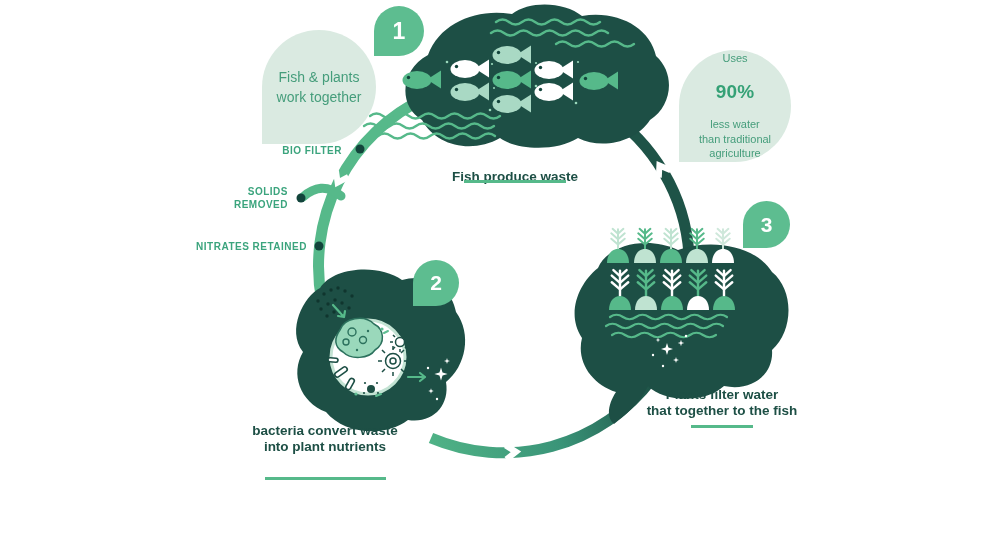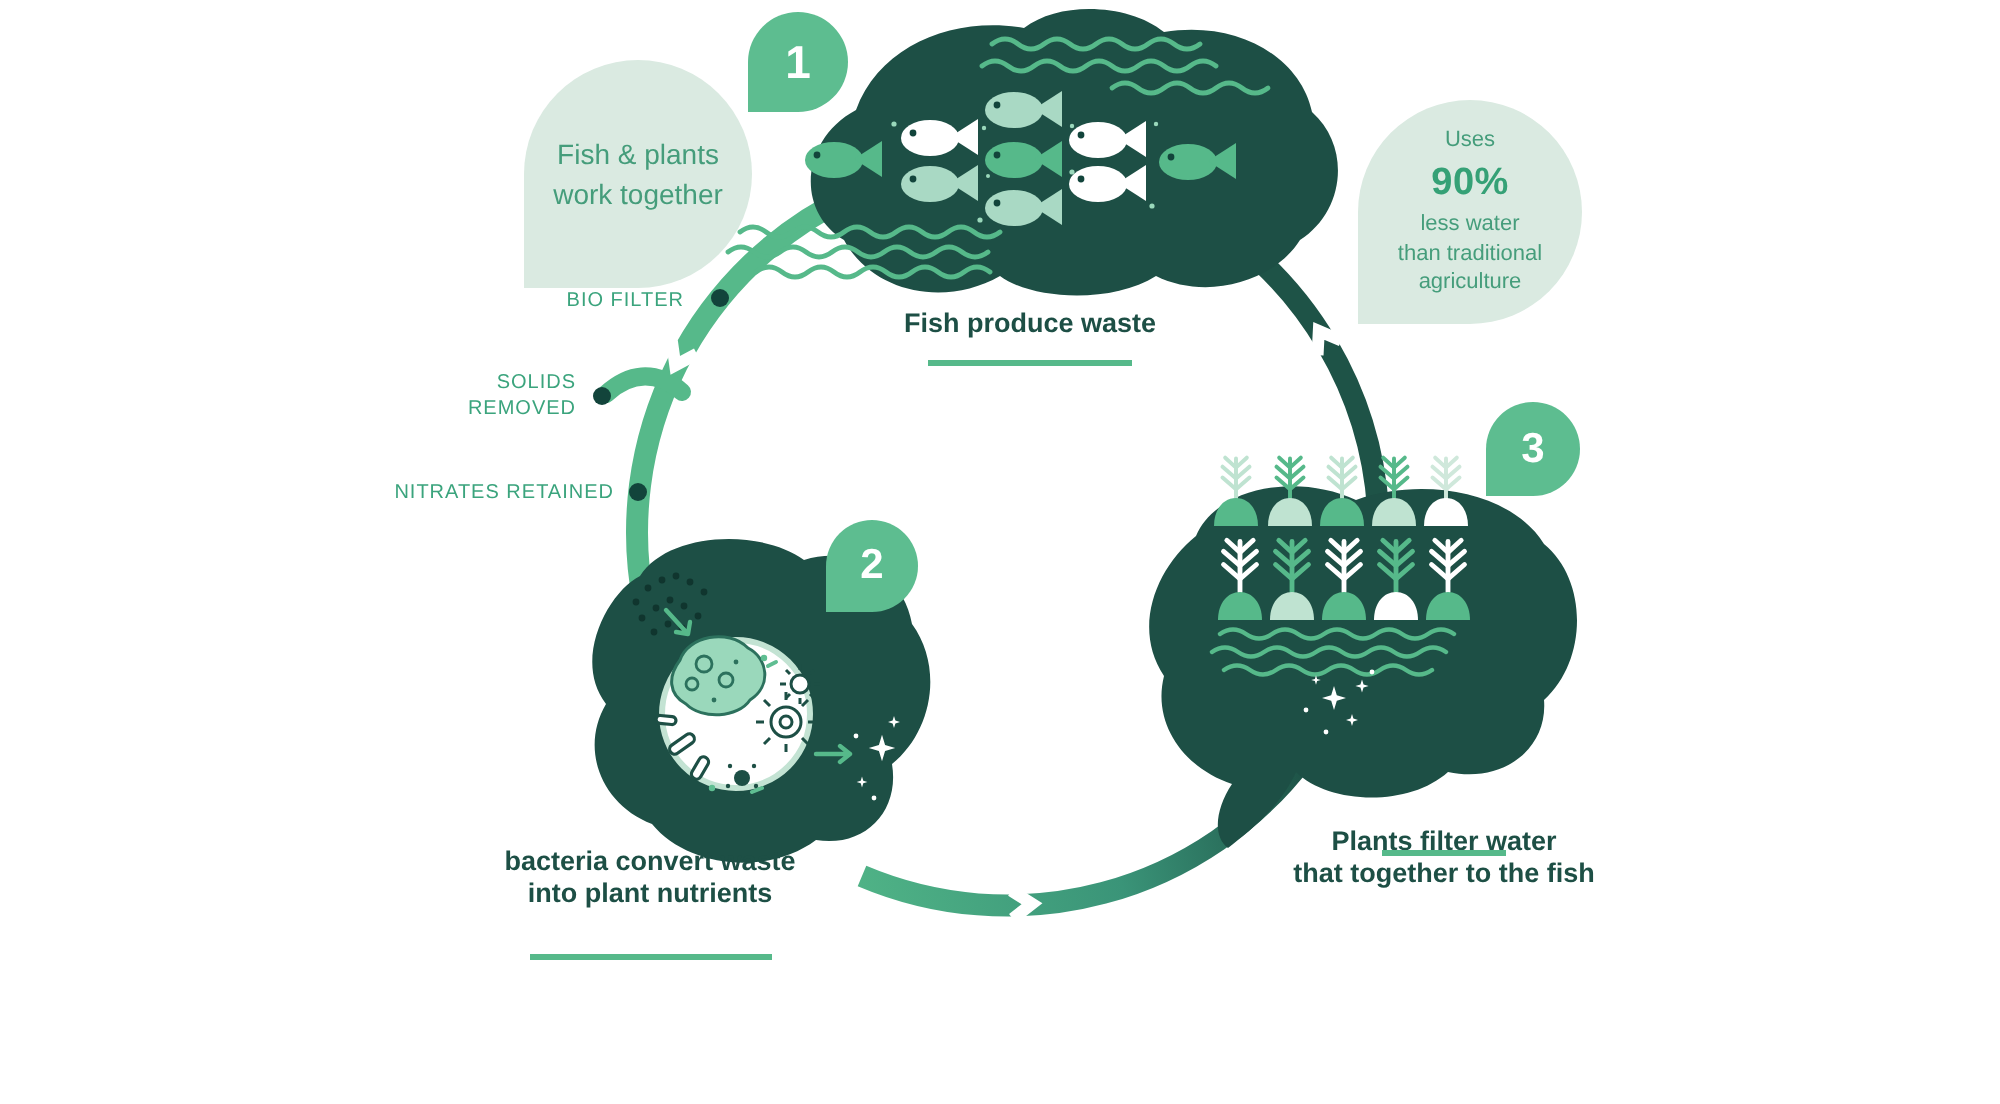--- a/index.html
+++ b/index.html
@@ -19,42 +19,42 @@
   .badge-1 { left:374px; top:6px;  width:50px; height:50px; font-size:23px; }
   .badge-2 { left:413px; top:260px; width:46px; height:46px; font-size:21px; }
   .badge-3 { left:743px; top:201px; width:47px; height:47px; font-size:21px; }
 
   
   .bubble {
     position:absolute; background:#daeae1; color:#459d7b;
     display:flex; flex-direction:column; align-items:center; justify-content:center;
     text-align:center; line-height:1.32; font-size:11px; font-weight:500;
   }
-  .bubble .stat { font-size:19px; font-weight:700; color:#35a176; margin:1px 0; letter-spacing:0.2px; }
+  .bubble .stat { font-size:19px; font-weight:700; color:#35a176; margin:13px 0; letter-spacing:0.2px; }
   .bubble-together { left:262px; top:30px;  width:114px; height:114px; border-radius:50% 50% 50% 0; font-size:14px; line-height:1.45; }
   .bubble-water    { left:679px; top:50px;  width:112px; height:112px; border-radius:50% 50% 50% 0; }
   .bubble-yield    { left:612px; top:443px; width:106px; height:106px; border-radius:0 50% 50% 50%; }
 
   
   .arc-label {
-    position:absolute; color:#3ba47d; font-size:10px; font-weight:400;
+    position:absolute; color:#3ba47d; font-size:10px; font-weight:700;
     letter-spacing:0.5px; text-align:right; line-height:1.25; text-transform:uppercase;
   }
   .label-bio      { left:242px; top:145px; width:100px; }
   .label-solids   { left:216px; top:186px; width:72px;  }
   .label-nitrates { left:157px; top:241px; width:150px; }
 
   
   .caption {
     position:absolute; color:#1d4f45; font-weight:700; font-size:13.5px;
     text-align:center; line-height:1.22;
   }
-  .cap-fish     { left:405px; top:154px; width:220px; }
+  .cap-fish     { left:405px; top:169px; width:220px; }
   .cap-microbes { left:215px; top:423px; width:220px; }
-  .cap-plants   { left:612px; top:387px; width:220px;margin-top:26px; }
+  .cap-plants   { left:612px; top:387px; width:220px; }
   .underline { position:absolute; height:2.5px; background:#56b98a; }
   .ul-fish     { left:464px; top:180px; width:102px; }
   .ul-microbes { left:265px; top:477px; width:121px; }
   .ul-plants   { left:691px; top:425px; width:62px;  }
 </style>
 </head>
 <body>
 
 <div class="stage">
 

